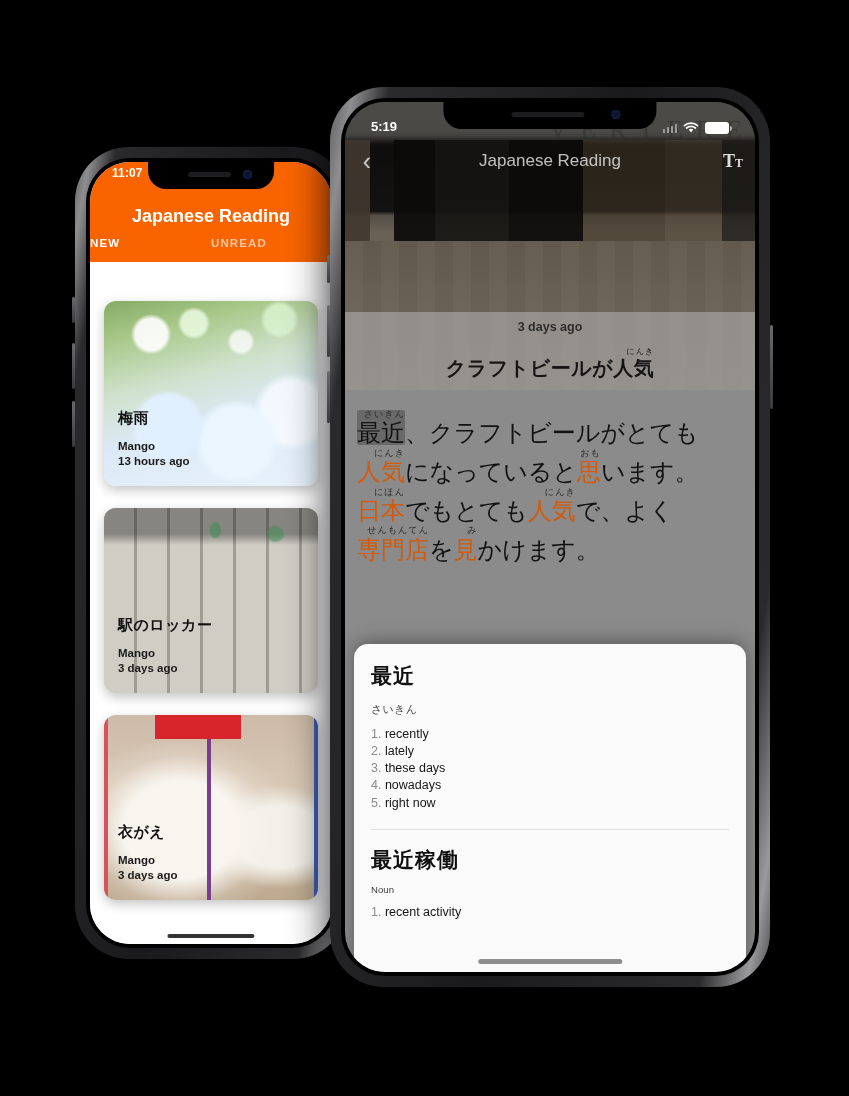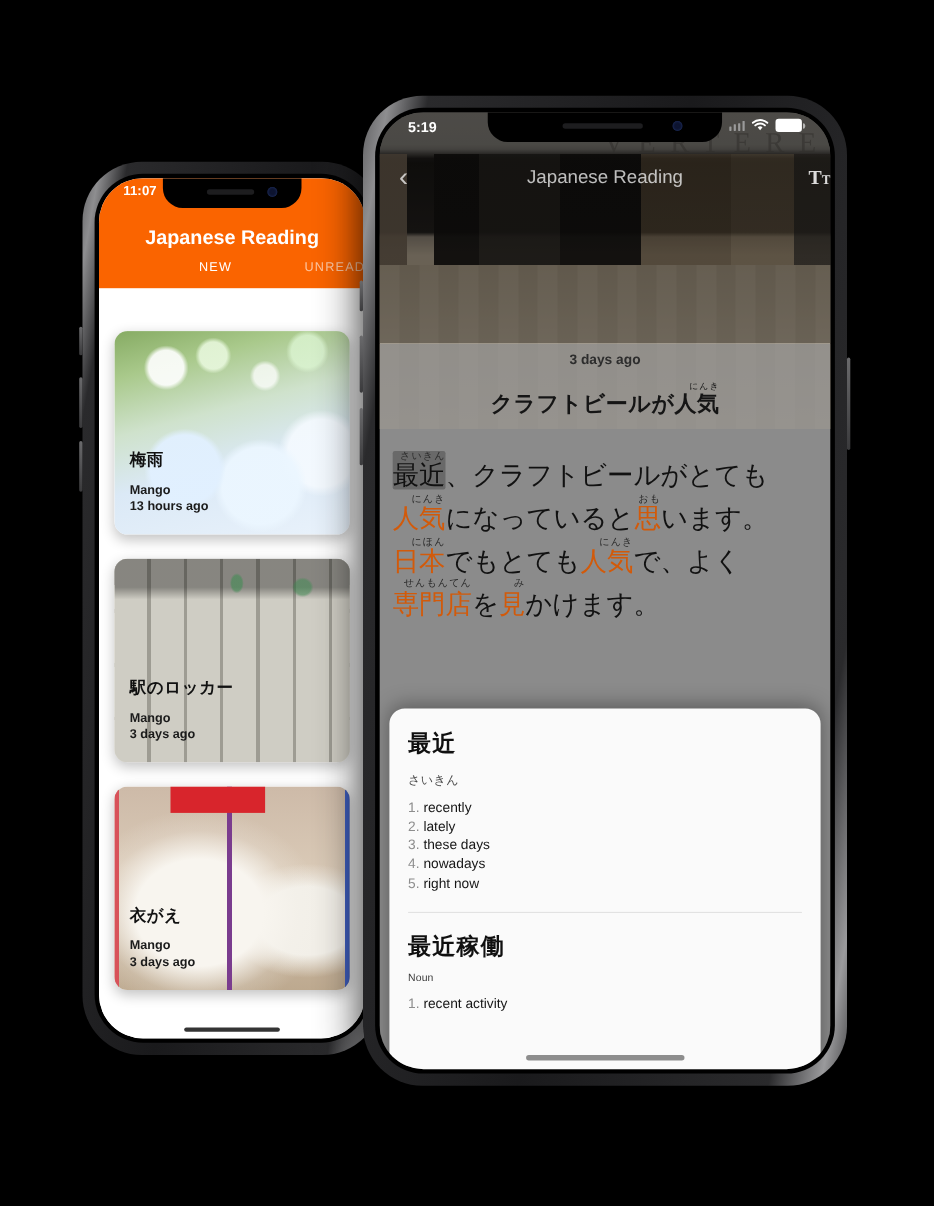--- a/index.html
+++ b/index.html
@@ -64,22 +64,22 @@
     font-size: 12px; font-weight: bold; letter-spacing: .1px;
   }
   .lp-title {
     text-align: center; color: #fff;
     font-size: 18px; font-weight: bold;
     padding: 14px 0 10px 0;
     white-space: nowrap;
   }
   .lp-tabs { display: flex; padding: 0 0 13px 0; }
   .lp-tab {
-    flex: 1; text-align: right;
-    font-size: 11.5px; font-weight: normal; letter-spacing: 1.1px;
+    flex: 1; text-align: left;
+    font-size: 11.5px; font-weight: bold; letter-spacing: 1.1px;
     color: rgba(255,255,255,0.62);
   }
   .lp-tab.active { color: #fff; }
 
   .lp-list { position: absolute; top: 127px; left: 0; right: 0; bottom: 0; background: #fff; padding: 12px 0 0 0; }
   .lp-card {
     position: relative;
     margin: 0 14px 22px 14px;
     height: 185px;
     border-radius: 12px;
@@ -174,30 +174,30 @@
   .rp-back {
     width: 44px; text-align: center;
     color: rgba(255,255,255,.72); font-size: 25px; line-height: 1;
     font-family:"Liberation Sans", sans-serif;
   }
   .rp-navtitle {
     flex: 1; text-align: center;
     color: rgba(235,235,235,.80); font-size: 17px; font-weight: normal;
   }
   .rp-tt {
-    width: 44px; text-align: right;
+    width: 44px; text-align: center;
     color: rgba(255,255,255,.85);
     font-family:"Liberation Serif", serif; font-weight: bold;
     font-size: 18px;
   }
   .rp-tt small { font-size: 12px; }
 
   .rp-status {
     position: absolute; top: 6px; left: 0; right: 0; height: 26px;
-    display: flex; align-items: flex-start; justify-content: space-between;
+    display: flex; align-items: flex-end; justify-content: space-between;
     padding: 0 26px; z-index: 26; color: #fff;
     font-size: 13px; font-weight: bold;
   }
   .rp-status-right { display:flex; align-items:center; gap:6px; }
   .rp-sig { display:flex; align-items:flex-end; gap:1.5px; height:9px; }
   .rp-sig i { display:block; width:2.5px; background:#9a9a9a; border-radius:.5px; }
   .rp-sig i:nth-child(1){height:4px} .rp-sig i:nth-child(2){height:5.5px}
   .rp-sig i:nth-child(3){height:7px} .rp-sig i:nth-child(4){height:8.5px}
   .rp-batt {
     width: 24px; height: 12px; border-radius: 3px; background:#fff;

